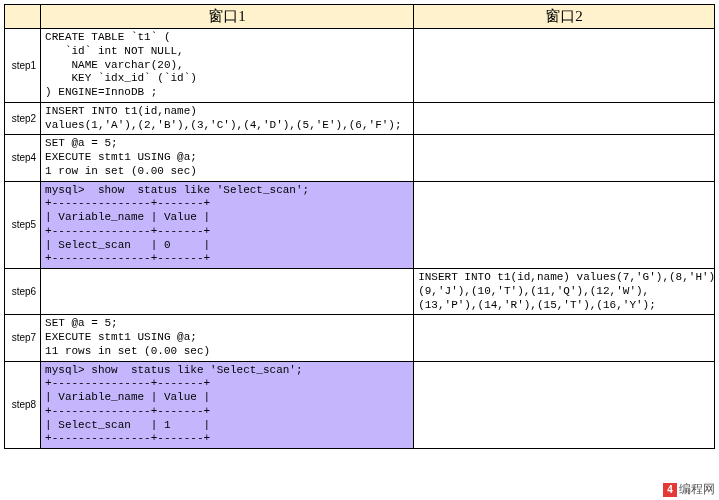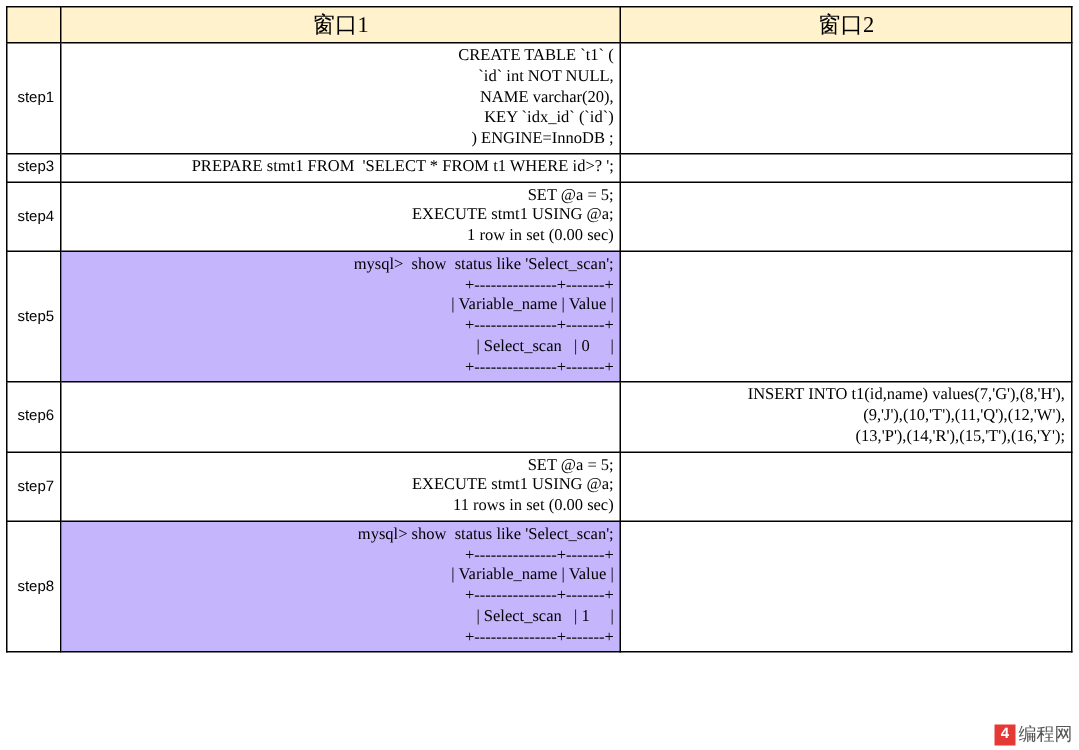--- a/index.html
+++ b/index.html
@@ -31,26 +31,25 @@
   col.win1-col { width: 372px; }
   col.win2-col { width: 300px; }
   td.step {
     font-family: Verdana, sans-serif;
     font-size: 10px;
     font-weight: normal;
     text-align: right;
     vertical-align: middle;
   }
   td.code {
-    font-family: Liberation Serif, serif;
+    font-family: Liberation Mono, monospace;
     font-size: 11px;
     white-space: pre;
     vertical-align: top;
     line-height: 1.25;
-    text-align: right;
   }
   td.hl { background: #c4b5fd; }
   .watermark {
     position: fixed;
     right: 4px;
     bottom: 2px;
     font-family: sans-serif;
     font-size: 12px;
     color: #555;
     padding-left: 47px;
@@ -89,22 +88,23 @@
       <tr>
         <td class="step">step1</td>
         <td class="code">CREATE TABLE `t1` (
    `id` int NOT NULL,
     NAME varchar(20),
     KEY `idx_id` (`id`)
 ) ENGINE=InnoDB ;</td>
         <td class="code"></td>
       </tr>
       <tr>
-        <td class="step">step3</td>
-        <td class="code">PREPARE stmt1 FROM  'SELECT * FROM t1 WHERE id&gt;? ';</td>
+        <td class="step">step2</td>
+        <td class="code">INSERT INTO t1(id,name)
+values(1,'A'),(2,'B'),(3,'C'),(4,'D'),(5,'E'),(6,'F');</td>
         <td class="code"></td>
       </tr>
       <tr>
         <td class="step">step4</td>
         <td class="code">SET @a = 5;
 EXECUTE stmt1 USING @a;
 1 row in set (0.00 sec)</td>
         <td class="code"></td>
       </tr>
       <tr>

